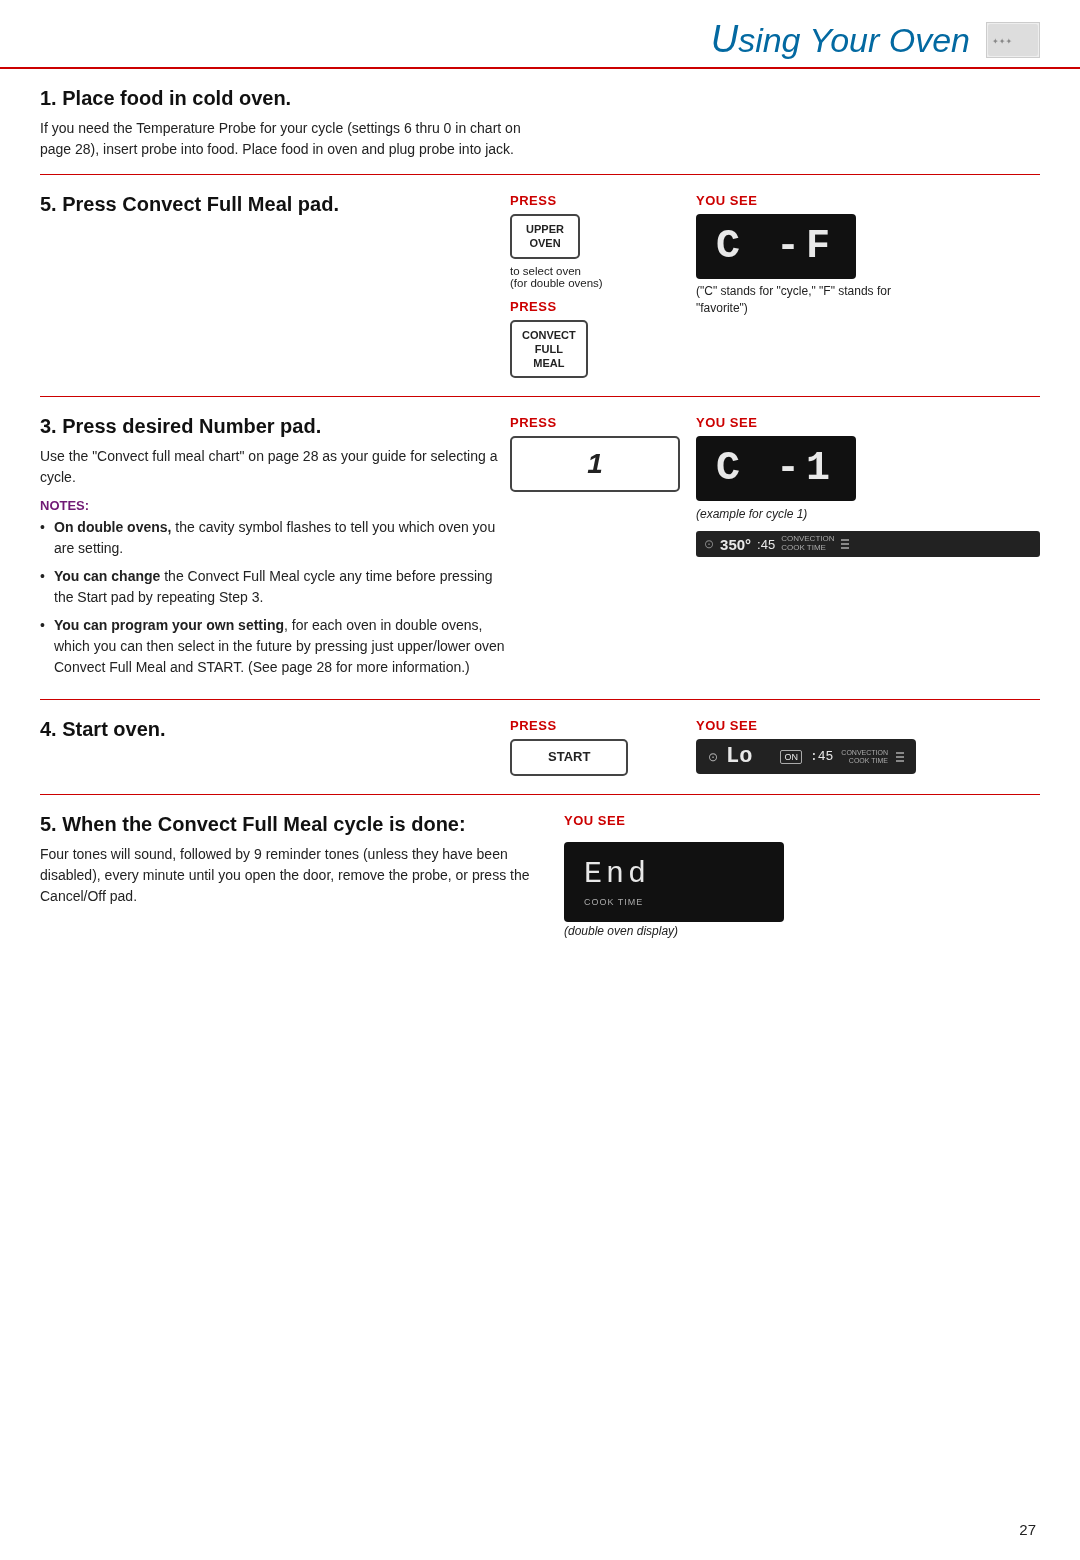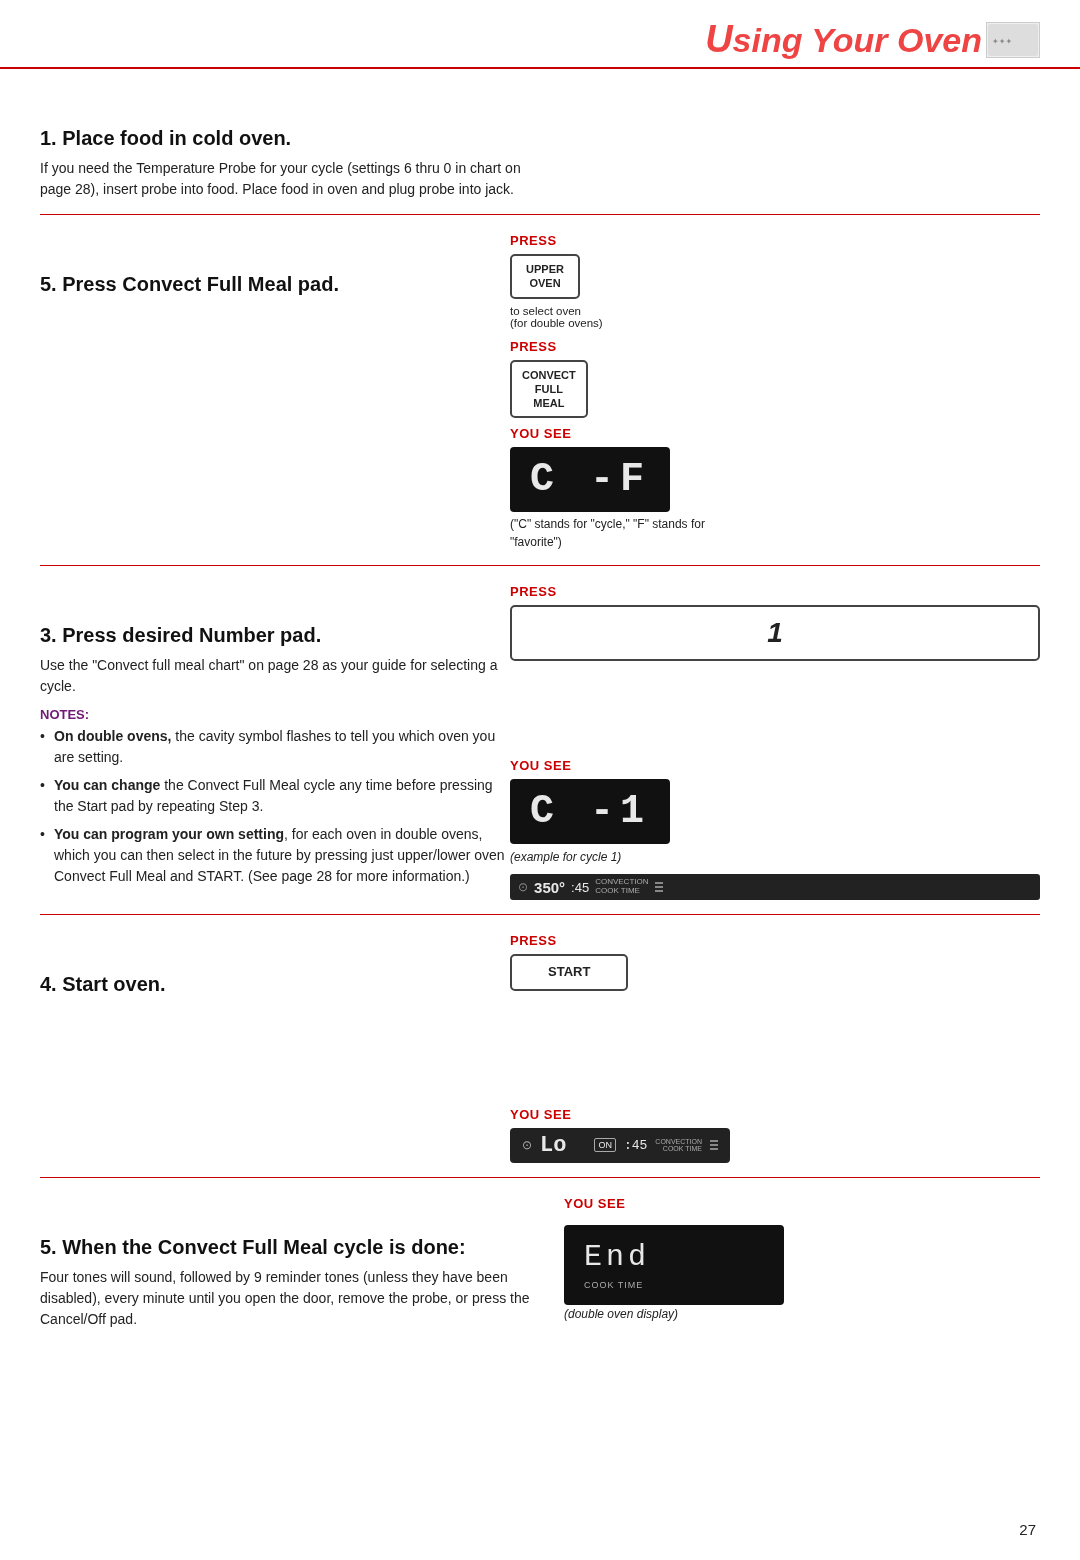--- a/index.html
+++ b/index.html
@@ -17,23 +17,23 @@
     .header {
       display: flex;
       justify-content: flex-end;
       align-items: center;
       padding: 18px 40px 6px 40px;
       border-bottom: 2px solid #c00;
     }
     .header-title {
       font-size: 34px;
       font-style: italic;
-      font-weight: bold;
-      color: #ef4444;
-      margin-right: 4px;
+      font-weight: normal;
+      color: #0369a1;
+      margin-right: 16px;
     }
     .header-title span.using-u {
       font-style: italic;
       font-size: 38px;
     }
     .header-logo {
       width: 54px;
       height: 36px;
       border: 1px solid #ccc;
       background: #eee;
@@ -56,21 +56,20 @@
     }
     .section:last-of-type {
       border-bottom: none;
     }
 
     .section-heading {
       font-size: 20px;
       font-weight: bold;
       margin-bottom: 8px;
       color: #111;
-      margin-top: 40px;
     }
     .section-body-text {
       font-size: 14px;
       color: #222;
       line-height: 1.5;
       max-width: 500px;
     }
 
     
     .section-row {
@@ -85,22 +84,21 @@
     .section-right {
       flex: 1;
       display: flex;
       flex-direction: column;
       gap: 8px;
     }
 
     
     .press-yousee {
       display: flex;
-      gap: 4px;
-      flex-direction: column;
+      gap: 16px;
     }
     .press-col {
       flex: 0 0 170px;
     }
     .yousee-col {
       flex: 1;
     }
 
     .col-label {
       font-size: 13px;

